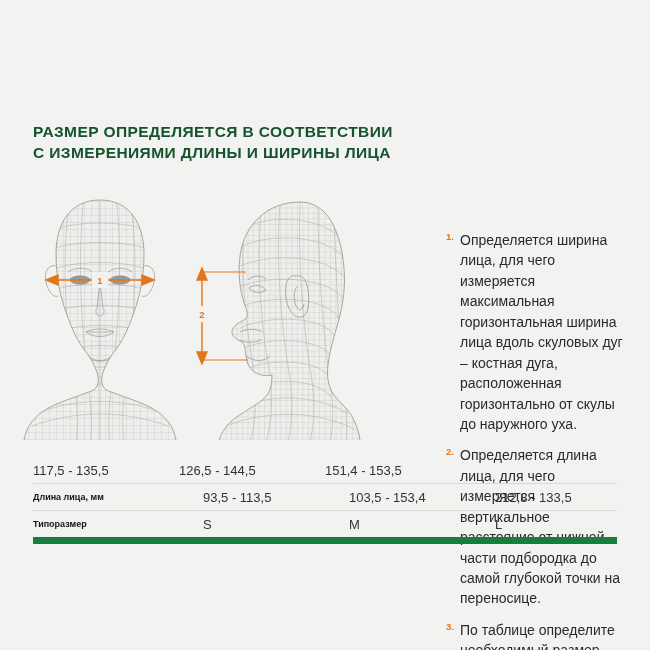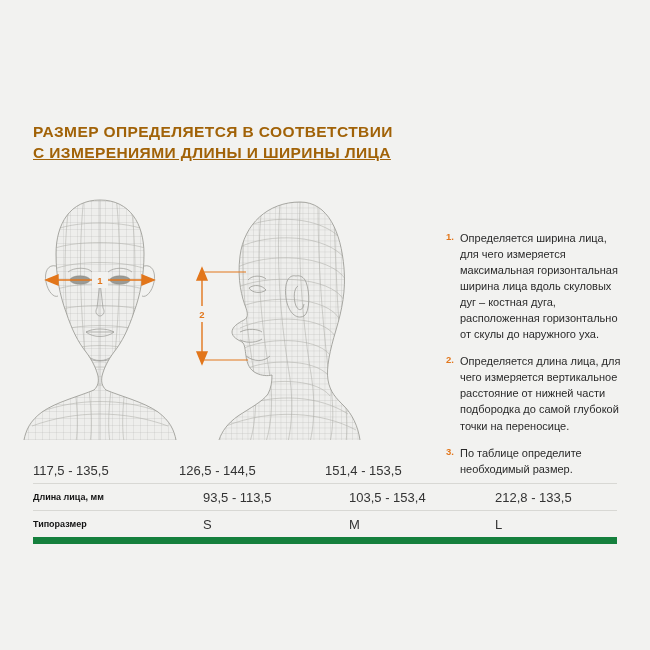--- a/index.html
+++ b/index.html
@@ -24,24 +24,24 @@
   
   .title {
     position: absolute;
     left: 33px;
     top: 122px;
     width: 420px;
     font-size: 15.5px;
     font-weight: bold;
     letter-spacing: 0.4px;
     line-height: 1.35;
-    color: #a16207;
+    color: #14532d;
     text-transform: uppercase;
   }
-  .title .line2 { display: block; text-decoration: underline; }
+  .title .line2 { display: block; }
 
   
   .illustration {
     position: absolute;
     left: 0;
     top: 180px;
     width: 440px;
     height: 260px;
   }
   .illustration svg { display: block; }
@@ -60,21 +60,21 @@
   }
   .note-num {
     flex: 0 0 14px;
     color: #e2761b;
     font-size: 9.5px;
     font-weight: bold;
     line-height: 1.45;
   }
   .note-text {
     flex: 1 1 auto;
-    font-size: 11px;
+    font-size: 14px;
     line-height: 1.46;
     color: #2a2a2a;
   }
 
   
   .table {
     position: absolute;
     left: 33px;
     top: 457px;
     width: 584px;

